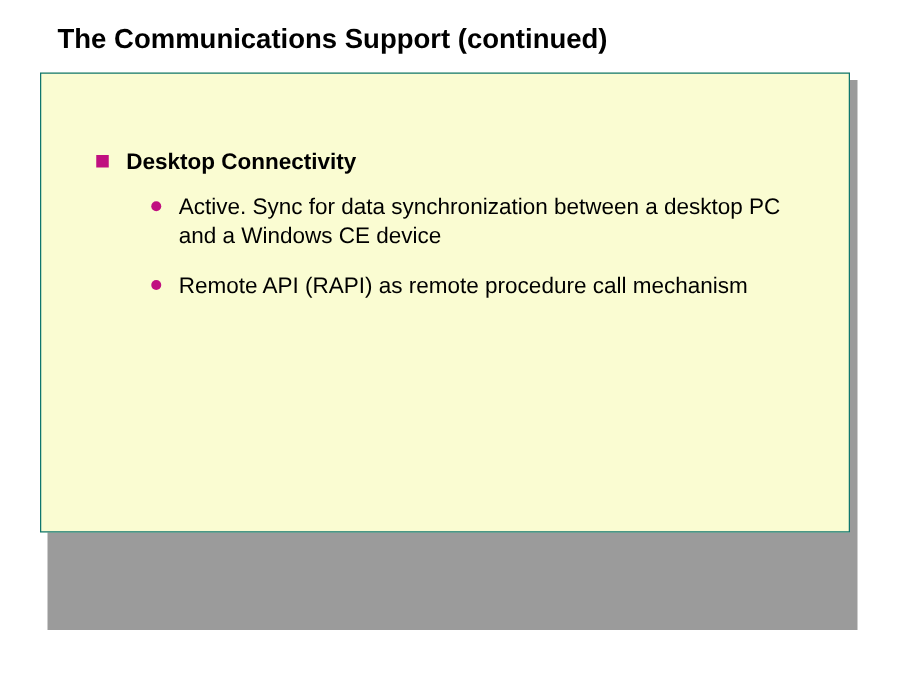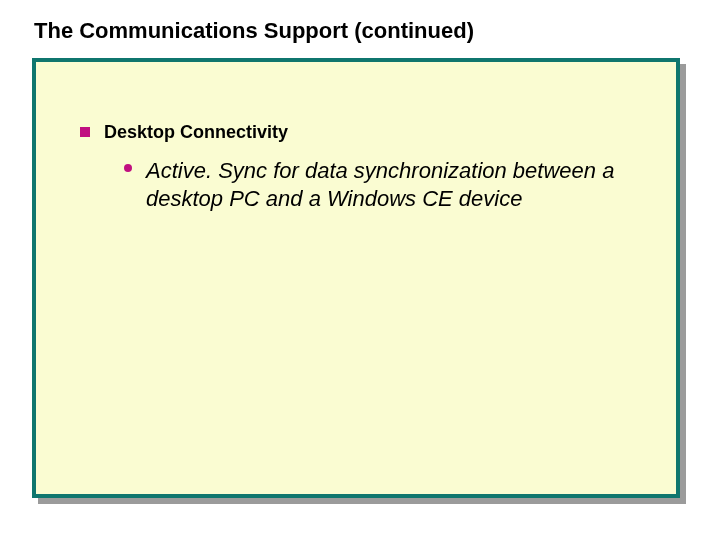--- a/index.html
+++ b/index.html
@@ -9,38 +9,38 @@
     background: #ffffff;
     font-family: Arial, Helvetica, sans-serif;
     padding: 18px 28px 28px 28px;
     position: relative;
   }
   .title {
     font-size: 22px;
     font-weight: bold;
     color: #000;
     margin-bottom: 18px;
-    margin-left: 6px;
+    margin-left: 18px;
   }
   .panel-shadow {
     position: absolute;
     left: 38px;
     top: 64px;
     width: 648px;
     height: 440px;
     background: #9b9b9b;
   }
   .panel {
     position: absolute;
     left: 32px;
     top: 58px;
     width: 648px;
-    height: 440px;
+    height: 368px;
     background: #fafcd2;
-    border: 4px solid #0f766e;
+    border: 1px solid #0f766e;
   }
   .content {
     padding: 60px 30px 20px 44px;
   }
   .l1 {
     display: flex;
     align-items: flex-start;
     margin-bottom: 14px;
   }
   .l1 .bullet {
@@ -68,25 +68,24 @@
   .l2 .dot {
     width: 8px;
     height: 8px;
     border-radius: 50%;
     background: #c01080;
     flex: 0 0 auto;
     margin-top: 7px;
     margin-right: 14px;
   }
   .l2 .text {
-    font-size: 22px;
+    font-size: 18px;
     color: #000;
     line-height: 1.25;
     max-width: 520px;
-    font-style: italic;
   }
 </style>
 </head>
 <body>
 
 <div class="title">The Communications Support (continued)</div>
 
 <div class="panel-shadow"></div>
 <div class="panel">
   <div class="content">
@@ -94,17 +93,21 @@
     <div class="l1">
       <div class="bullet"></div>
       <div class="label">Desktop Connectivity</div>
     </div>
 
     <div class="l2-group">
       <div class="l2">
         <div class="dot"></div>
         <div class="text">Active. Sync for data synchronization between a desktop PC and a Windows CE device</div>
       </div>
+      <div class="l2">
+        <div class="dot"></div>
+        <div class="text">Remote API (RAPI) as remote procedure call mechanism</div>
+      </div>
     </div>
 
 
   </div>
 </div>
 
 </body></html>

